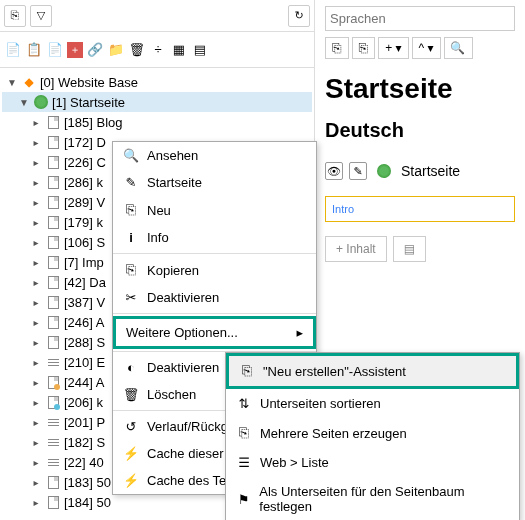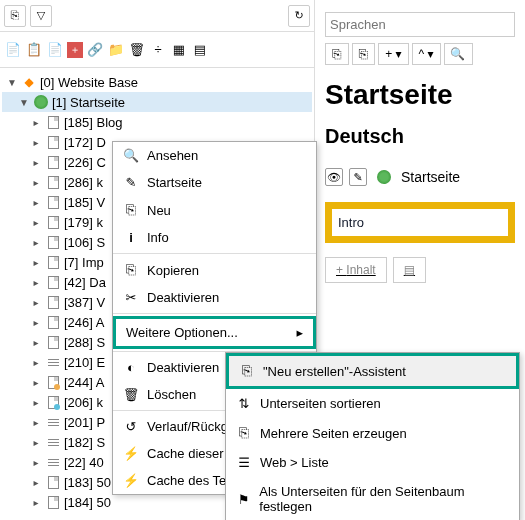--- a/index.html
+++ b/index.html
@@ -1,18 +1,18 @@
 <!DOCTYPE html>
 <html><head>
 <meta charset="utf-8">
 <style>
 * { box-sizing: border-box; margin: 0; padding: 0; font-family: Arial, sans-serif; }
 body { width: 525px; height: 520px; overflow: hidden; background: #fff; display: flex; }
 .left { width: 315px; border-right: 1px solid #ddd; }
-.right { flex: 1; padding: 8px 10px; }
+.right { flex: 1; padding: 2px 10px; }
 .toolbar { display: flex; align-items: center; gap: 4px; padding: 4px; border-bottom: 1px solid #ddd; height: 32px; }
 .tb-btn { width: 22px; height: 22px; display: flex; align-items: center; justify-content: center; border: 1px solid #ccc; border-radius: 2px; cursor: pointer; font-size: 11px; background: #fff; }
 .toolbar2 { display: flex; align-items: center; gap: 3px; padding: 4px; border-bottom: 1px solid #ddd; height: 36px; }
 .ico { width: 18px; height: 18px; display: flex; align-items: center; justify-content: center; font-size: 13px; cursor: pointer; }
 .tree { padding: 4px 2px; font-size: 13px; }
 .tree-row { display: flex; align-items: center; height: 20px; padding-left: 4px; cursor: pointer; white-space: nowrap; overflow: hidden; }
 .tree-row.selected { background: #d9eaf7; }
 .arrow { width: 12px; text-align: center; color: #555; font-size: 10px; }
 .pic { width: 16px; height: 16px; margin: 0 3px; display: flex; align-items: center; justify-content: center; font-size: 12px; }
 .globe { background: radial-gradient(circle, #5cb85c 40%, #2a8a2a 100%); border-radius: 50%; width: 14px; height: 14px; }
@@ -29,22 +29,22 @@
 .sub-menu { position: absolute; left: 225px; top: 352px; width: 295px; background: #fff; border: 1px solid #aaa; box-shadow: 2px 2px 6px rgba(0,0,0,0.2); font-size: 13px; z-index: 11; }
 .sub-item { display: flex; align-items: center; padding: 7px 10px; cursor: pointer; gap: 8px; }
 .sub-highlight { border: 3px solid #00a088; background: #f0f0f0; }
 .right input { width: 100%; padding: 4px; border: 1px solid #ccc; font-size: 13px; margin-top: 4px; }
 .r-toolbar { display: flex; gap: 3px; margin-top: 6px; align-items: center; }
 .r-btn { border: 1px solid #ccc; padding: 3px 6px; cursor: pointer; font-size: 12px; background: #fff; }
 h1 { font-size: 28px; margin: 14px 0 8px; font-weight: bold; }
 h2 { font-size: 20px; margin: 14px 0 8px; font-weight: bold; }
 .lang-row { display: flex; align-items: center; gap: 6px; margin-top: 20px; font-size: 14px; }
 .eye { width: 18px; height: 18px; border: 1px solid #999; border-radius: 2px; display: flex; align-items: center; justify-content: center; font-size: 11px; }
-.intro { color: #0f172a; font-size: 13px; margin-top: 16px; border: 7px solid #eab308; padding: 6px; }
-.add-row { display: flex; gap: 6px; margin-top: 14px; text-decoration: underline; }
+.intro { color: #3b82f6; font-size: 11px; margin-top: 16px; border: 1px solid #eab308; padding: 6px; }
+.add-row { display: flex; gap: 6px; margin-top: 14px; }
 .add-btn { border: 1px solid #ccc; padding: 5px 10px; font-size: 12px; color: #888; cursor: pointer; }
 .ci { width: 16px; text-align: center; font-size: 13px; }
 </style>
 </head>
 <body>
 
 <div class="left">
   <div class="toolbar">
     <div class="tb-btn">⎘</div>
     <div class="tb-btn">▽</div>
@@ -109,21 +109,21 @@
             <span class="page"></span>
           </span>
           <span>[286] k</span>
         </div>
         <div class="tree-row">
           <span class="indent" style="width:24px"></span>
           <span class="arrow">▸</span>
           <span class="pic">
             <span class="page"></span>
           </span>
-          <span>[185] V</span>
+          <span>[289] V</span>
         </div>
         <div class="tree-row">
           <span class="indent" style="width:24px"></span>
           <span class="arrow">▸</span>
           <span class="pic">
             <span class="page"></span>
           </span>
           <span>[179] k</span>
         </div>
         <div class="tree-row">

